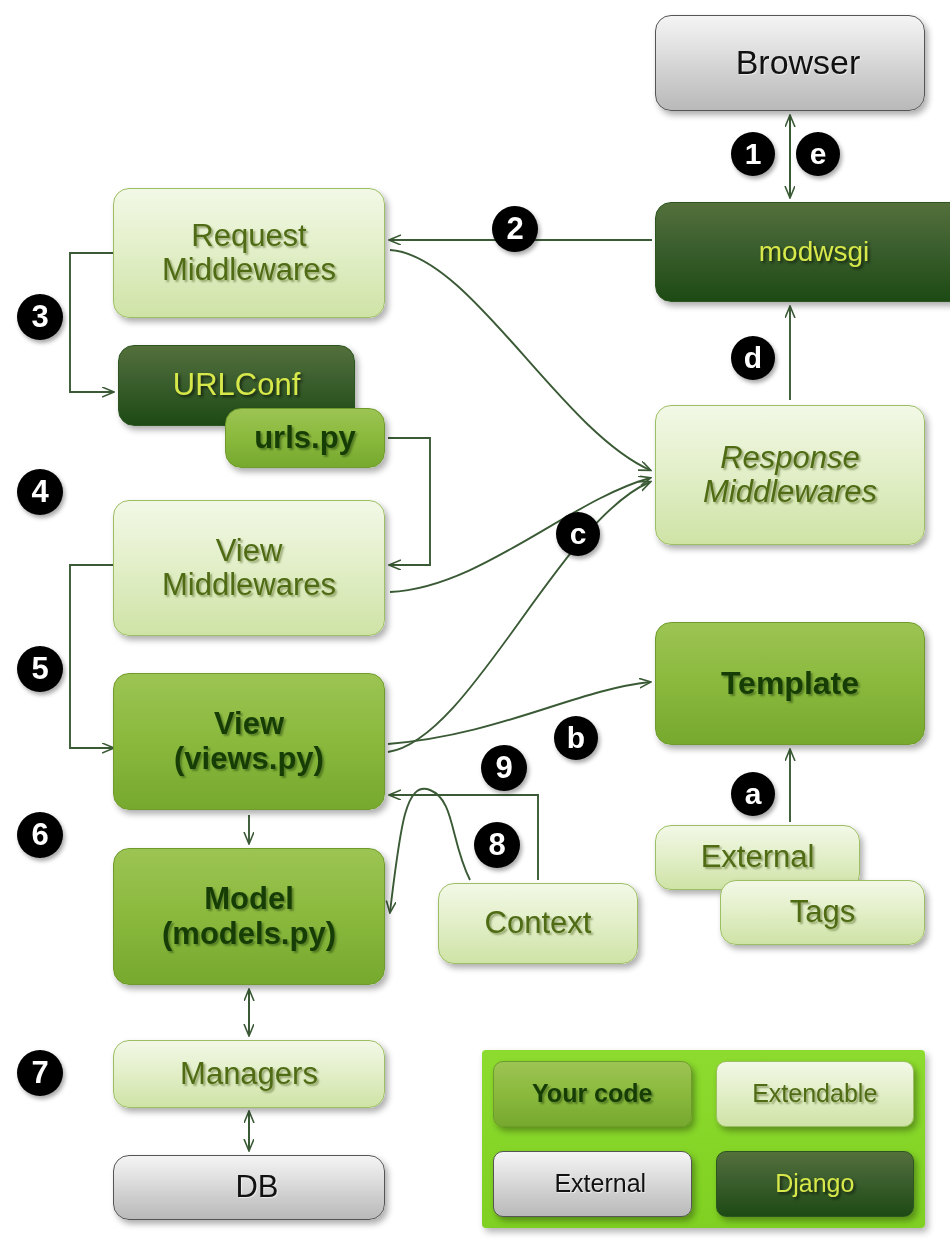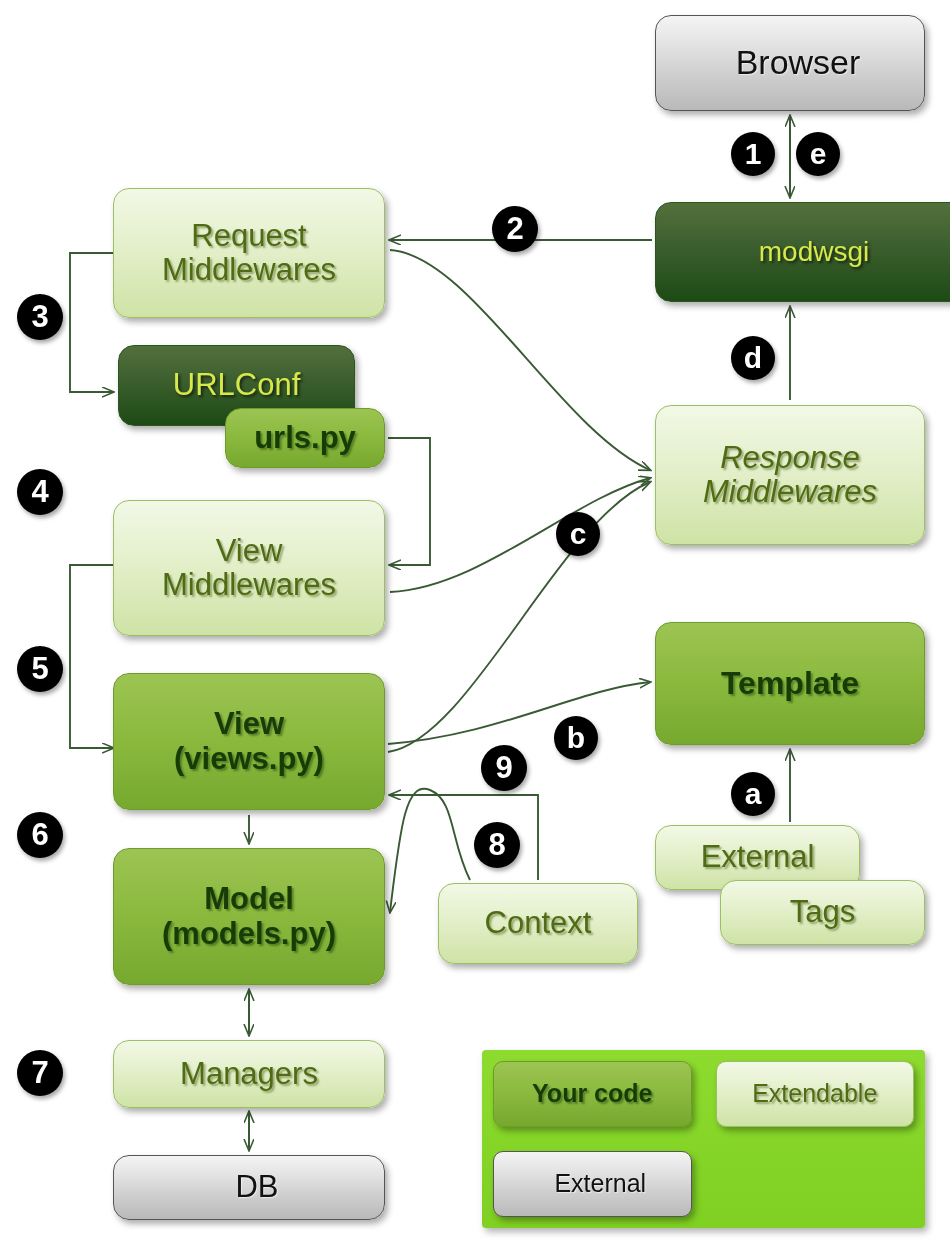--- a/index.html
+++ b/index.html
@@ -176,15 +176,18 @@
       <div style="display: grid; grid-template-columns: 1fr 1fr; grid-template-rows: 1fr 1fr; gap: 24px; width: 100%; height: 100%;">
         <div class="node v-yourcode" style="position: relative; left: auto; top: auto; width: auto; height: auto; font-size: 25px;">
           <span class="lbl">Your code</span>
         </div>
         <div class="node v-extendable" style="position: relative; left: auto; top: auto; width: auto; height: auto; font-size: 25px;">
           <span class="lbl">Extendable</span>
         </div>
         <div class="node v-external" style="position: relative; left: auto; top: auto; width: auto; height: auto; font-size: 25px;">
           <span class="lbl">External</span>
         </div>
+        <div class="node v-django" style="position: relative; left: auto; top: auto; width: auto; height: auto; font-size: 25px;">
+          <span class="lbl">Django</span>
+        </div>
       </div>
     </div>
 </div>
 
 </body></html>

